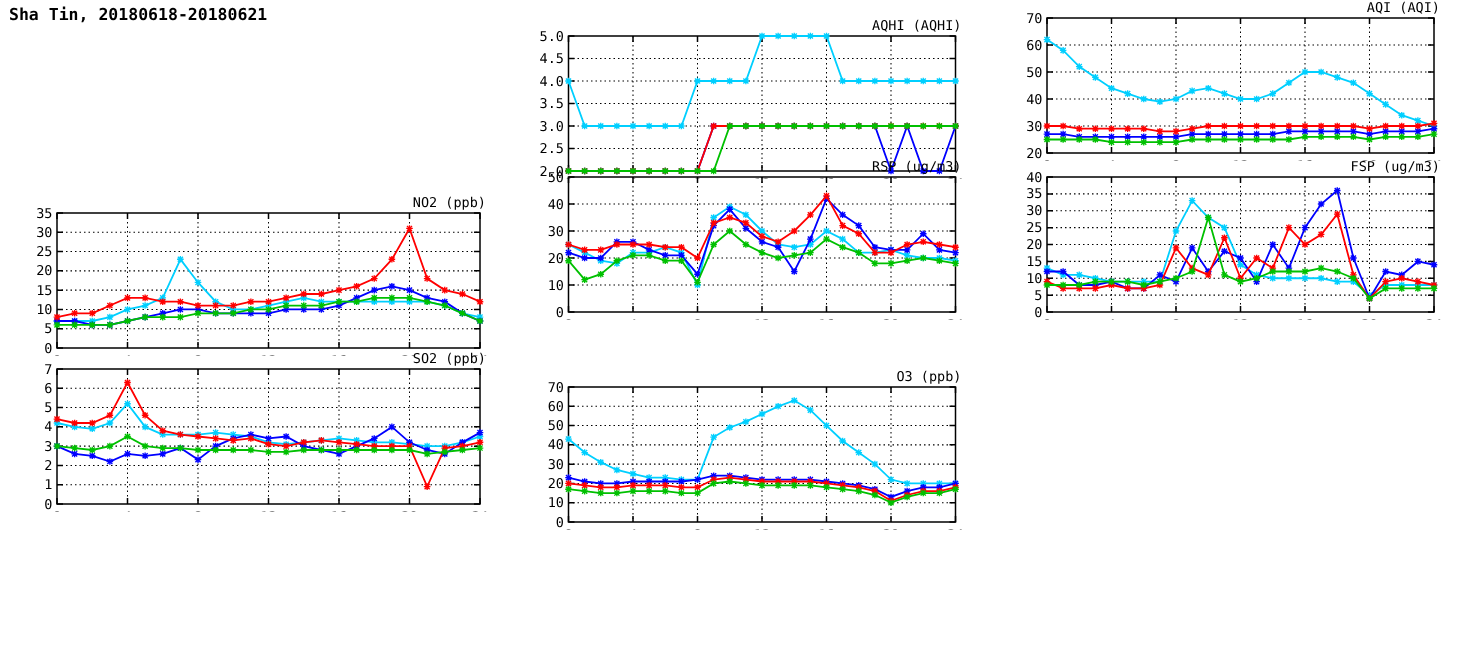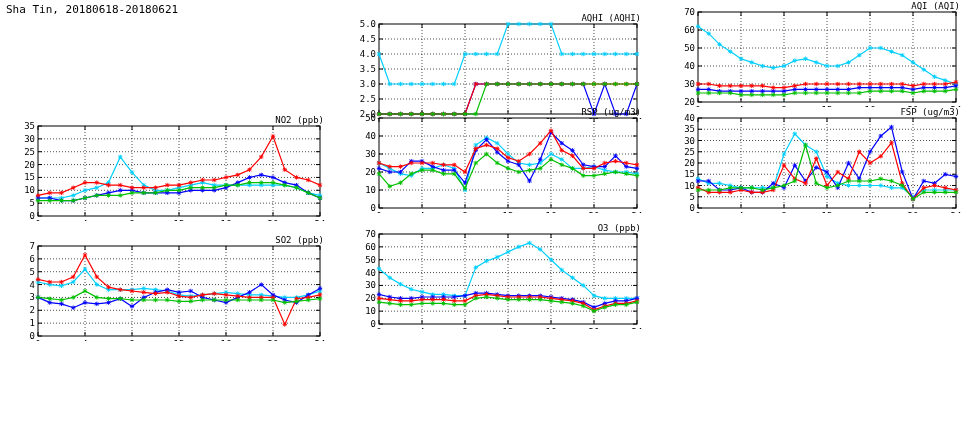--- a/index.html
+++ b/index.html
@@ -1,17 +1,17 @@
 <!DOCTYPE html>
 <html><head>
 <meta charset="utf-8">
 <style>
   html,body{margin:0;padding:0;background:#ffffff;}
   body{width:975px;height:447px;position:relative;font-family:"DejaVu Sans Mono",monospace;}
-  #title{position:absolute;left:6px;top:3px;font-size:11px;color:#000;font-family:"DejaVu Sans Mono",monospace;white-space:nowrap;}
+  #title{position:absolute;left:6px;top:3px;font-size:11px;color:#000;font-family:"DejaVu Sans Mono",monospace;white-space:nowrap;font-weight:bold;}
   .panel{position:absolute;}
   .panel .plotlabel{position:absolute;right:2px;top:-1px;font-size:9px;font-weight:normal;font-family:"DejaVu Sans Mono",monospace;color:#000;white-space:nowrap;}
   .panel svg{display:block;}
   .axtext{font-size:9px;font-family:"DejaVu Sans Mono",monospace;fill:#000;}
 </style>
 </head>
 <body>
 
 <div id="title">Sha Tin, 20180618-20180621</div>
 
@@ -333,21 +333,21 @@
         <path d="M216.55 89.2h4.4 M218.75 87v4.4 M217.05 87.5l3.4 3.4 M217.05 90.9l3.4 -3.4" stroke="#00c000" stroke-width="0.9" fill="none"></path>
         <path d="M227.3 89.2h4.4 M229.5 87v4.4 M227.8 87.5l3.4 3.4 M227.8 90.9l3.4 -3.4" stroke="#00c000" stroke-width="0.9" fill="none"></path>
         <path d="M238.05 89.2h4.4 M240.25 87v4.4 M238.55 87.5l3.4 3.4 M238.55 90.9l3.4 -3.4" stroke="#00c000" stroke-width="0.9" fill="none"></path>
         <path d="M248.8 91h4.4 M251 88.8v4.4 M249.3 89.3l3.4 3.4 M249.3 92.7l3.4 -3.4" stroke="#00c000" stroke-width="0.9" fill="none"></path>
         <path d="M259.55 89.2h4.4 M261.75 87v4.4 M260.05 87.5l3.4 3.4 M260.05 90.9l3.4 -3.4" stroke="#00c000" stroke-width="0.9" fill="none"></path>
         <path d="M270.3 89.2h4.4 M272.5 87v4.4 M270.8 87.5l3.4 3.4 M270.8 90.9l3.4 -3.4" stroke="#00c000" stroke-width="0.9" fill="none"></path>
         <path d="M281.05 89.2h4.4 M283.25 87v4.4 M281.55 87.5l3.4 3.4 M281.55 90.9l3.4 -3.4" stroke="#00c000" stroke-width="0.9" fill="none"></path>
         <path d="M291.8 87.4h4.4 M294 85.2v4.4 M292.3 85.7l3.4 3.4 M292.3 89.10000000000001l3.4 -3.4" stroke="#00c000" stroke-width="0.9" fill="none"></path>
       </svg>
     </div>
-    <div class="panel" style="left: 8px; top: 116px; width: 318px; height: 105px;">
+    <div class="panel" style="left: 8px; top: 132px; width: 318px; height: 105px;">
       <div class="plotlabel">NO2 (ppb)</div>
       <svg width="318" height="105">
         <g>
           <line x1="30" y1="87.14285714285714" x2="312" y2="87.14285714285714" stroke="#000" stroke-width="0.7" stroke-dasharray="1,2"></line>
           <line x1="30" y1="74.28571428571429" x2="312" y2="74.28571428571429" stroke="#000" stroke-width="0.7" stroke-dasharray="1,2"></line>
           <line x1="30" y1="61.42857142857143" x2="312" y2="61.42857142857143" stroke="#000" stroke-width="0.7" stroke-dasharray="1,2"></line>
           <line x1="30" y1="48.57142857142858" x2="312" y2="48.57142857142858" stroke="#000" stroke-width="0.7" stroke-dasharray="1,2"></line>
           <line x1="30" y1="35.71428571428571" x2="312" y2="35.71428571428571" stroke="#000" stroke-width="0.7" stroke-dasharray="1,2"></line>
           <line x1="30" y1="22.85714285714286" x2="312" y2="22.85714285714286" stroke="#000" stroke-width="0.7" stroke-dasharray="1,2"></line>
           <line x1="77" y1="10" x2="77" y2="100" stroke="#000" stroke-width="0.7" stroke-dasharray="1,2"></line>
@@ -1001,21 +1001,21 @@
         <path d="M227.55 64h4.4 M229.75 61.8v4.4 M228.05 62.3l3.4 3.4 M228.05 65.7l3.4 -3.4" stroke="#00c000" stroke-width="0.9" fill="none"></path>
         <path d="M239.3 64h4.4 M241.5 61.8v4.4 M239.8 62.3l3.4 3.4 M239.8 65.7l3.4 -3.4" stroke="#00c000" stroke-width="0.9" fill="none"></path>
         <path d="M251.05 64h4.4 M253.25 61.8v4.4 M251.55 62.3l3.4 3.4 M251.55 65.7l3.4 -3.4" stroke="#00c000" stroke-width="0.9" fill="none"></path>
         <path d="M262.8 64h4.4 M265 61.8v4.4 M263.3 62.3l3.4 3.4 M263.3 65.7l3.4 -3.4" stroke="#00c000" stroke-width="0.9" fill="none"></path>
         <path d="M274.55 66.57142857142857h4.4 M276.75 64.37142857142857v4.4 M275.05 64.87142857142857l3.4 3.4 M275.05 68.27142857142857l3.4 -3.4" stroke="#00c000" stroke-width="0.9" fill="none"></path>
         <path d="M286.3 65.28571428571428h4.4 M288.5 63.085714285714275v4.4 M286.8 63.585714285714275l3.4 3.4 M286.8 66.98571428571428l3.4 -3.4" stroke="#00c000" stroke-width="0.9" fill="none"></path>
         <path d="M298.05 64h4.4 M300.25 61.8v4.4 M298.55 62.3l3.4 3.4 M298.55 65.7l3.4 -3.4" stroke="#00c000" stroke-width="0.9" fill="none"></path>
         <path d="M309.8 62.714285714285715h4.4 M312 60.51428571428571v4.4 M310.3 61.01428571428571l3.4 3.4 M310.3 64.41428571428571l3.4 -3.4" stroke="#00c000" stroke-width="0.9" fill="none"></path>
       </svg>
     </div>
-    <div class="panel" style="left: 343px; top: 224px; width: 300px; height: 105px;">
+    <div class="panel" style="left: 343px; top: 248px; width: 300px; height: 105px;">
       <div class="plotlabel">O3 (ppb)</div>
       <svg width="300" height="105">
         <g>
           <line x1="36" y1="87.14285714285714" x2="294" y2="87.14285714285714" stroke="#000" stroke-width="0.7" stroke-dasharray="1,2"></line>
           <line x1="36" y1="74.28571428571429" x2="294" y2="74.28571428571429" stroke="#000" stroke-width="0.7" stroke-dasharray="1,2"></line>
           <line x1="36" y1="61.42857142857143" x2="294" y2="61.42857142857143" stroke="#000" stroke-width="0.7" stroke-dasharray="1,2"></line>
           <line x1="36" y1="48.57142857142858" x2="294" y2="48.57142857142858" stroke="#000" stroke-width="0.7" stroke-dasharray="1,2"></line>
           <line x1="36" y1="35.71428571428571" x2="294" y2="35.71428571428571" stroke="#000" stroke-width="0.7" stroke-dasharray="1,2"></line>
           <line x1="36" y1="22.85714285714286" x2="294" y2="22.85714285714286" stroke="#000" stroke-width="0.7" stroke-dasharray="1,2"></line>
           <line x1="79" y1="10" x2="79" y2="100" stroke="#000" stroke-width="0.7" stroke-dasharray="1,2"></line>

